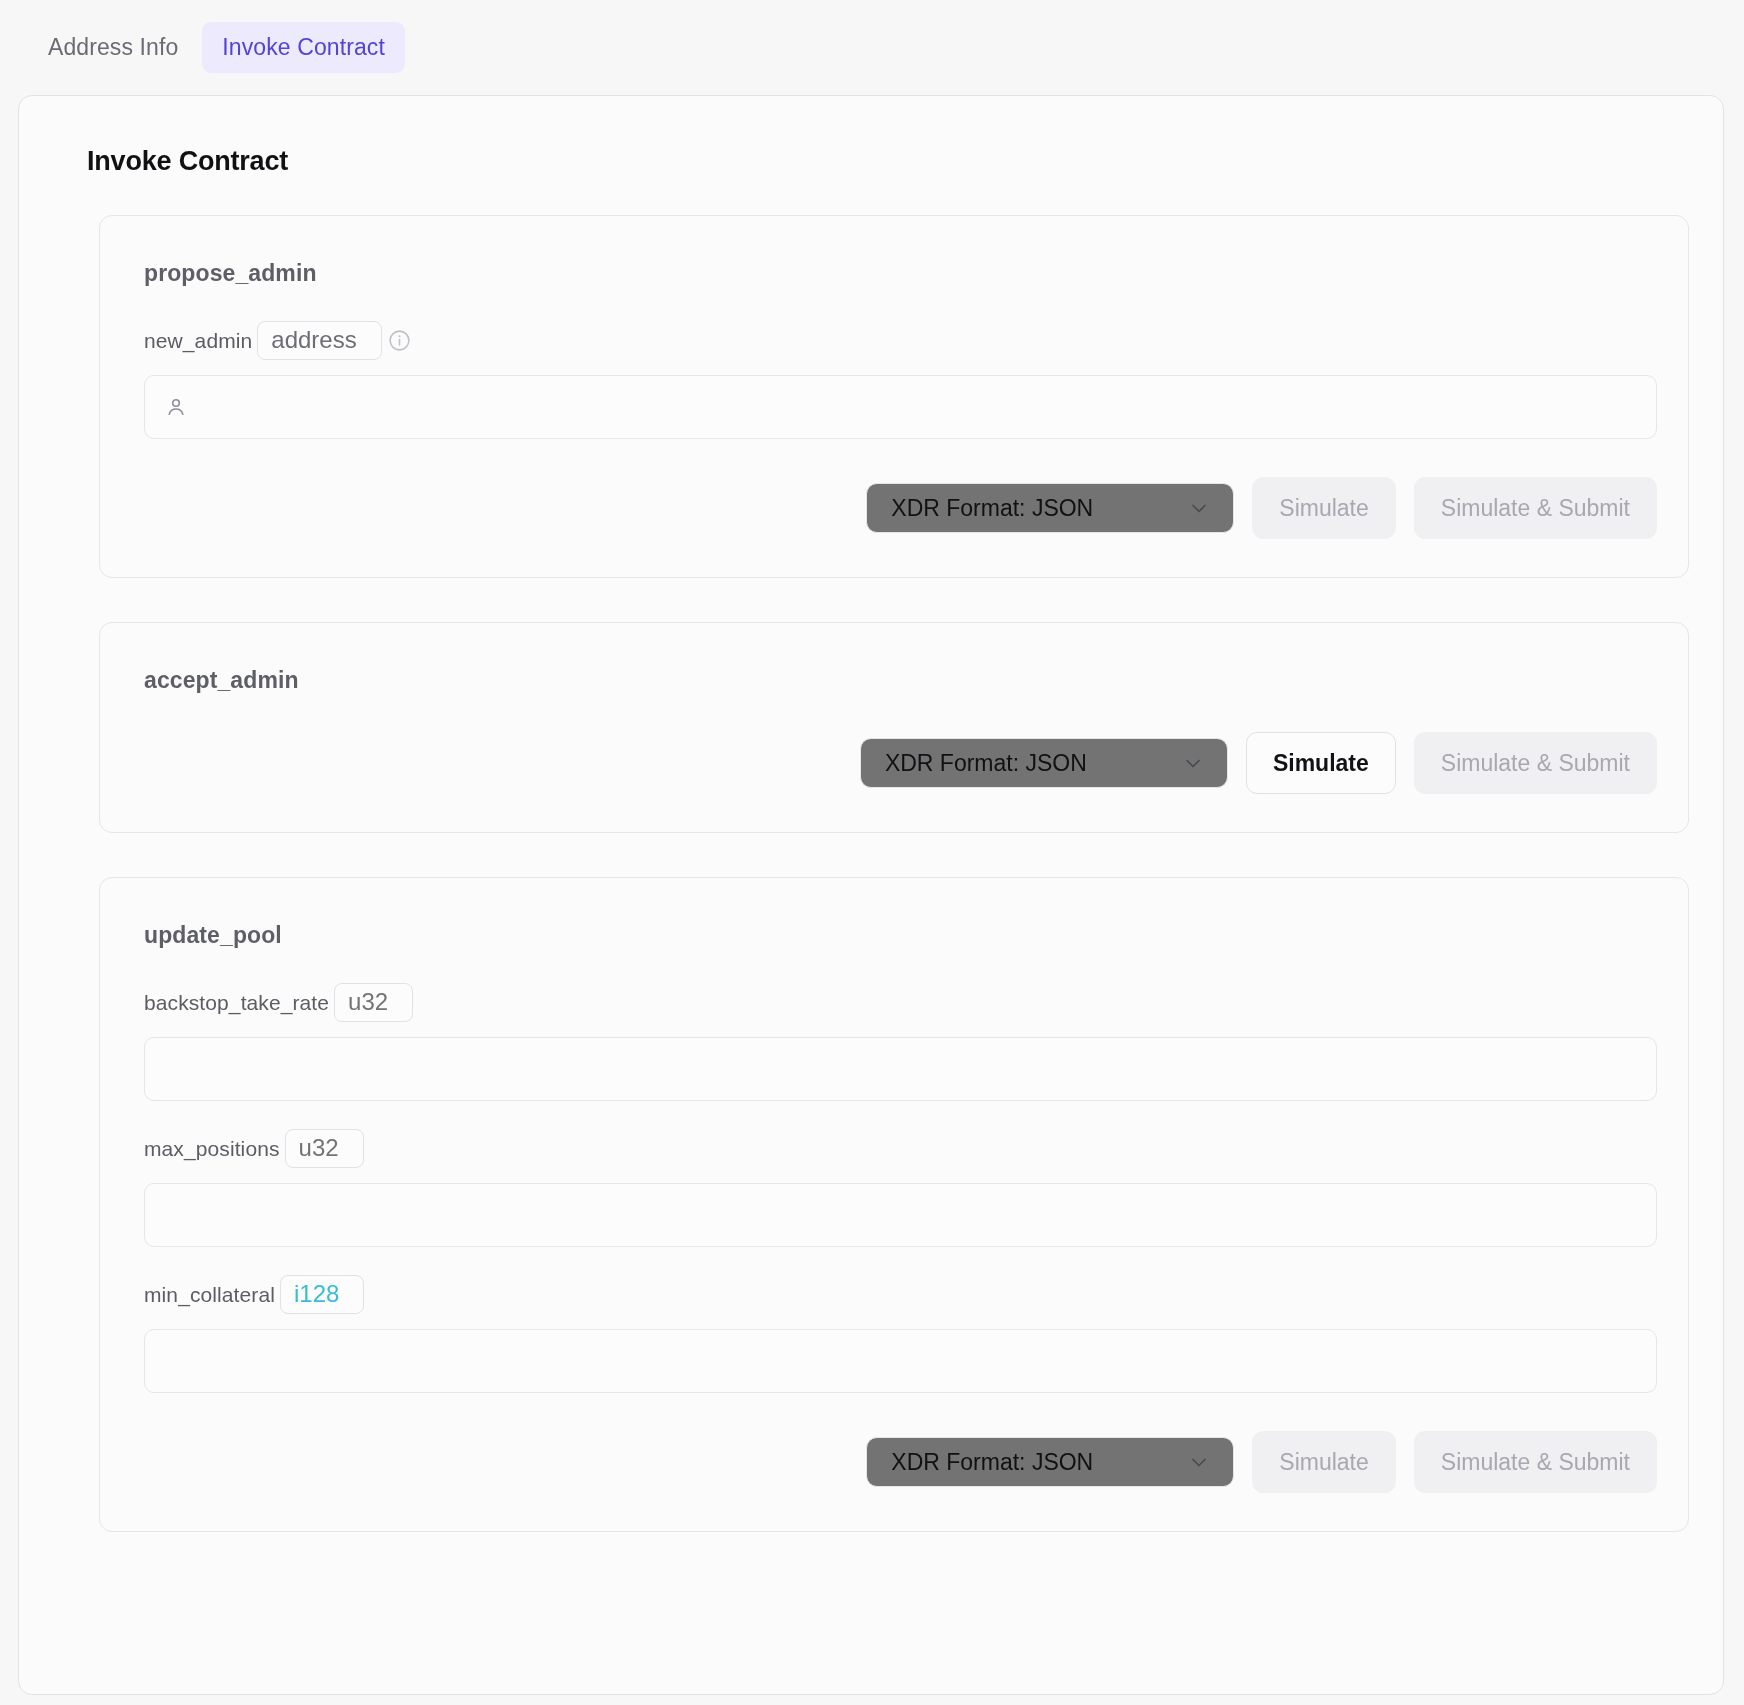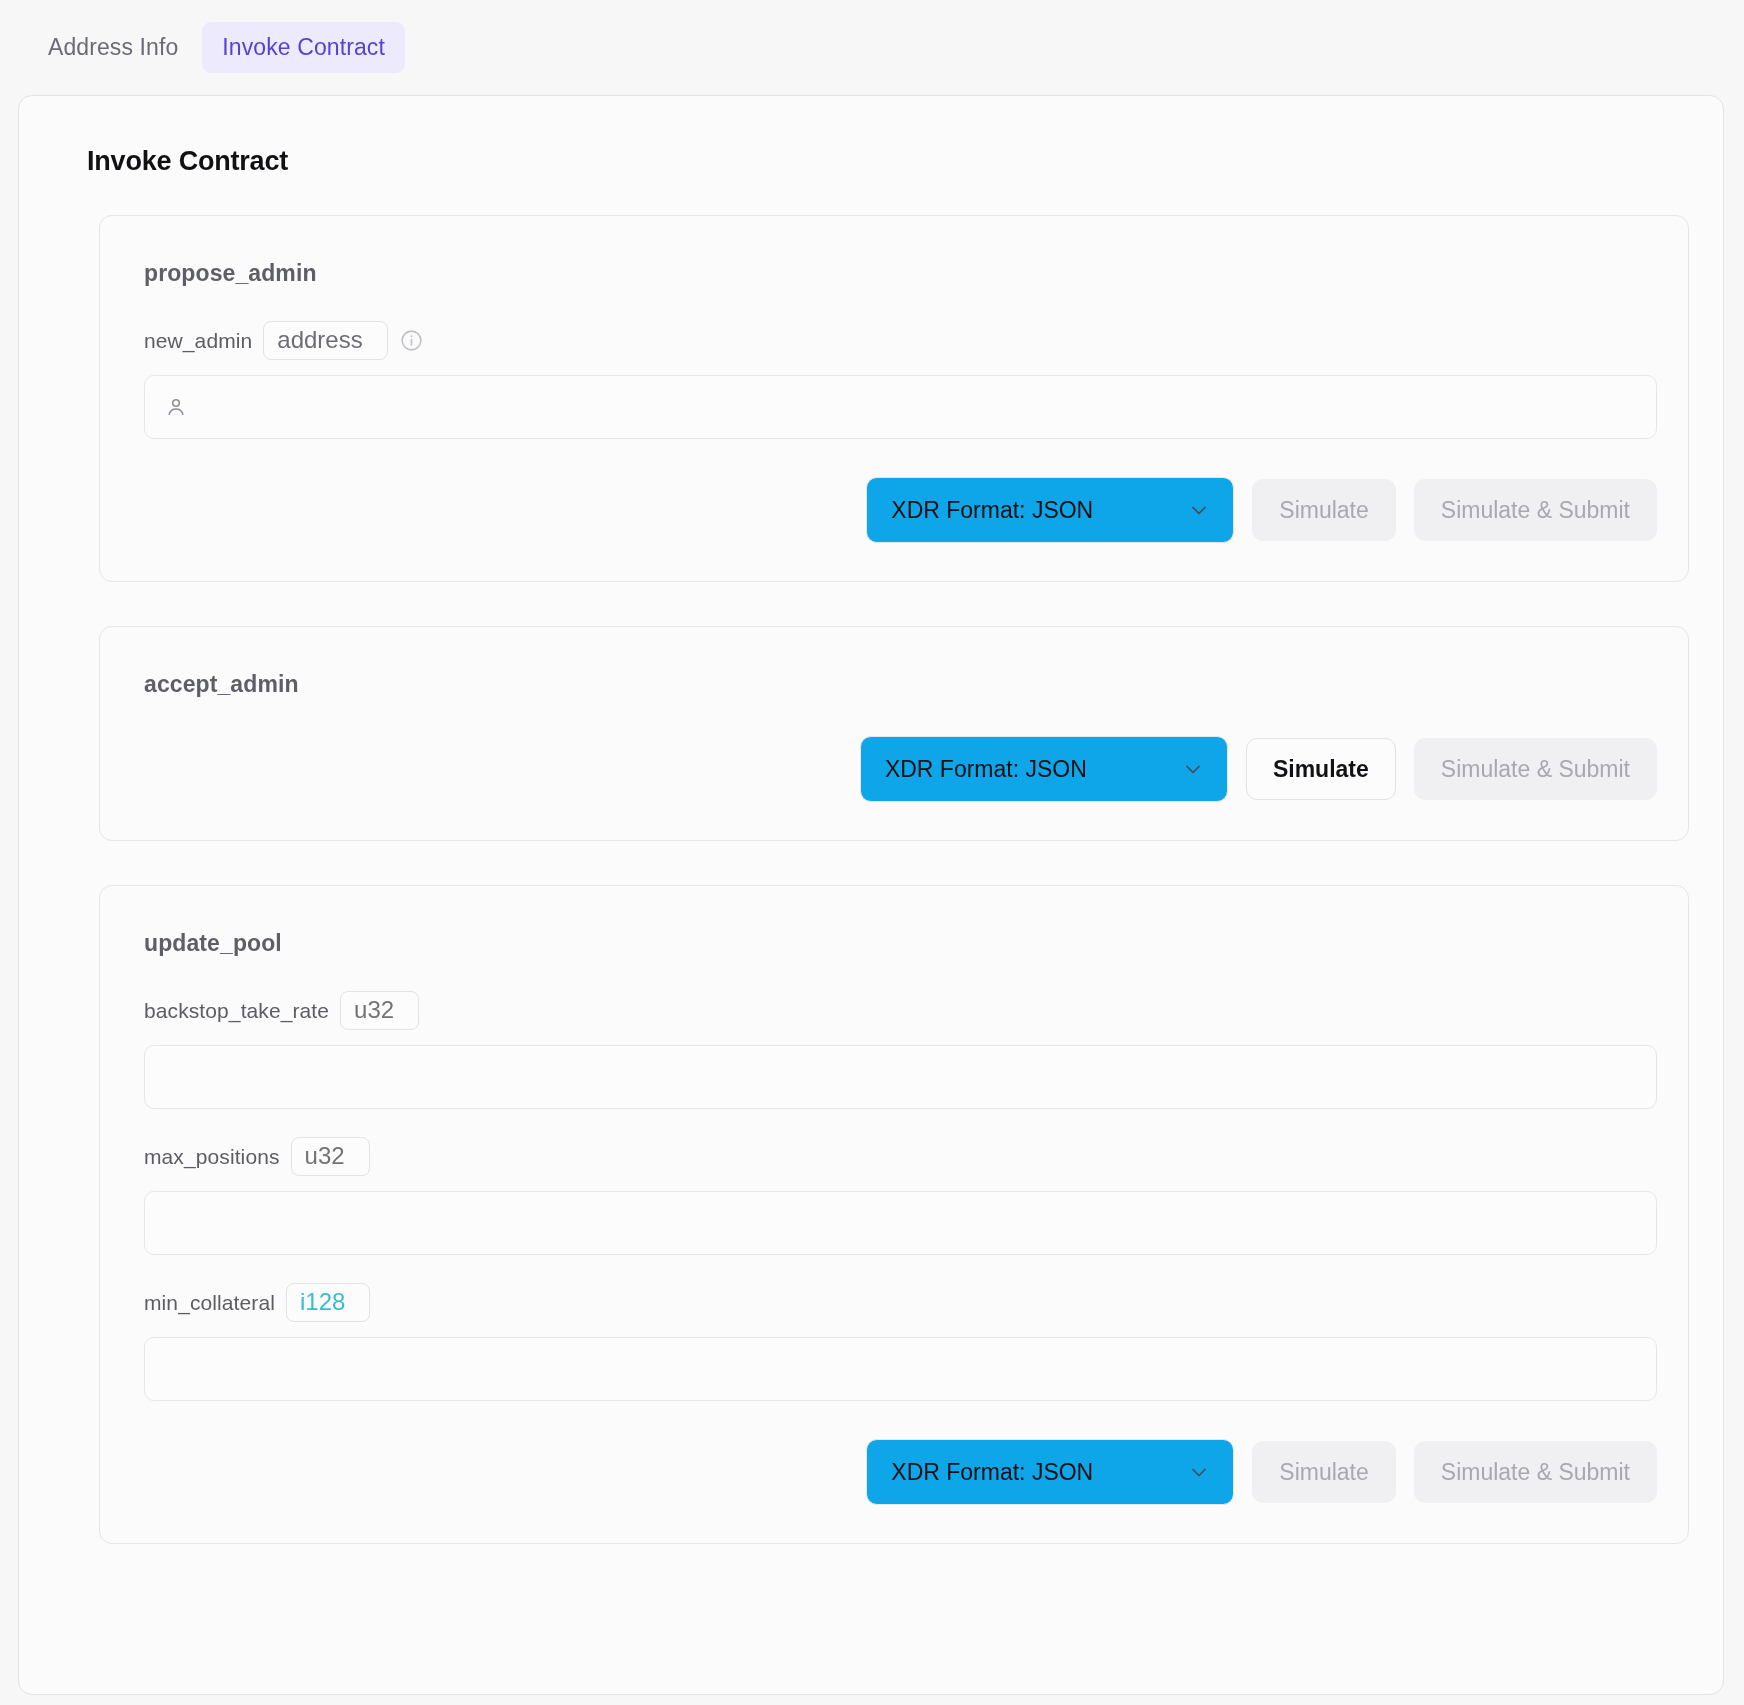--- a/index.html
+++ b/index.html
@@ -66,21 +66,21 @@
     margin: 0 0 34px 0;
     letter-spacing: 0.1px;
   }
 
   
   .param { margin-bottom: 28px; }
   .param:last-of-type { margin-bottom: 10px; }
   .param-head {
     display: flex;
     align-items: center;
-    gap: 11px;
+    gap: 5px;
     margin-bottom: 15px;
   }
   .param-label {
     font-size: 21px;
     color: #5c5c64;
     letter-spacing: 0.1px;
   }
   .type-badge {
     border: 1px solid #e2e2e6;
     border-radius: 8px;
@@ -143,24 +143,24 @@
     justify-content: flex-end;
     gap: 18px;
     margin-top: 38px;
     width: 1513px;
   }
   .xdr-select {
     display: flex;
     align-items: center;
     justify-content: space-between;
     gap: 16px;
-    height: 66px;
+    height: 50px;
     min-width: 368px;
     padding: 0 22px 0 24px;
-    background: #0ea5e9;
+    background: #737373;
     border: 1px solid #e6e6e9;
     border-radius: 11px;
     cursor: pointer;
   }
   .xdr-select .xdr-text {
     font-size: 23px;
     color: #111114;
     white-space: nowrap;
   }
   .btn {

